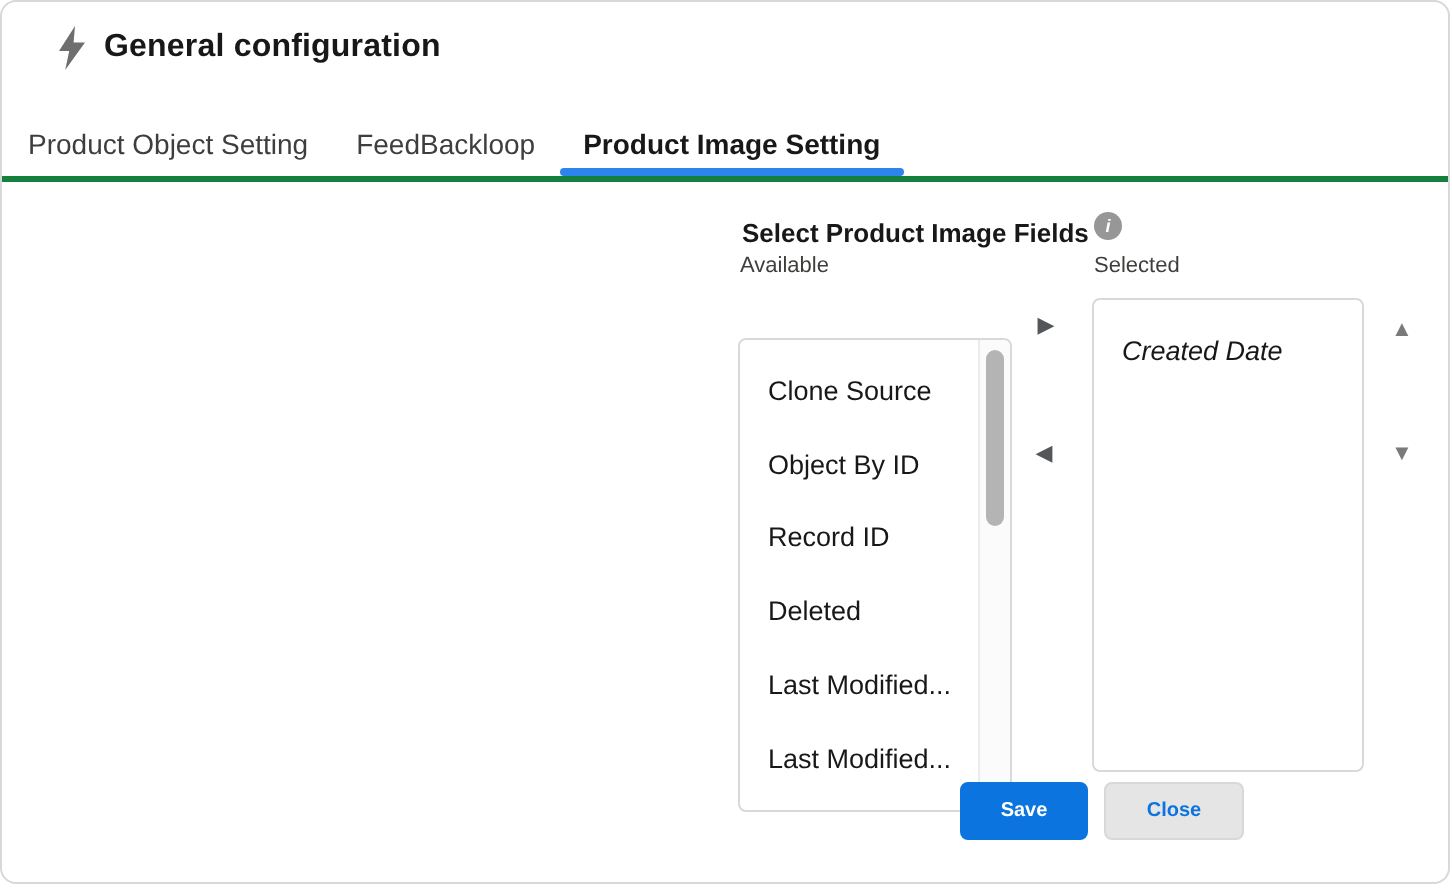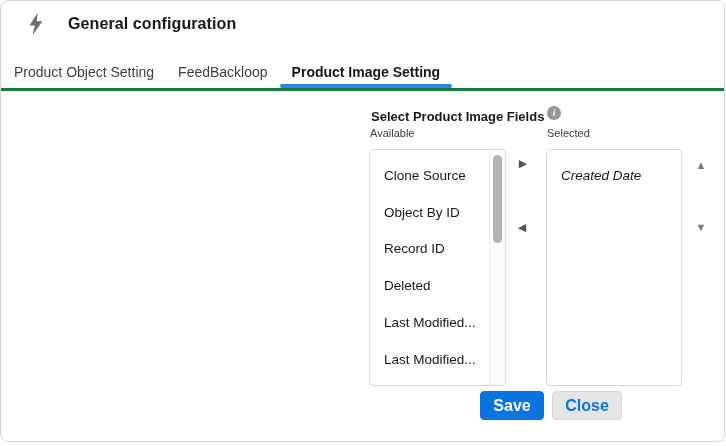--- a/index.html
+++ b/index.html
@@ -1,21 +1,21 @@
 <!DOCTYPE html>
 <html><head>
 <meta charset="utf-8">
 <style>
   * { margin:0; padding:0; box-sizing:border-box; }
   html,body { width:726px; height:446px; background:#fff; font-family:"Liberation Sans", sans-serif; }
   .card { position:absolute; left:0; top:0; width:725px; height:442px;
           border:1px solid #d8d8d8; border-radius:8px; background:#fff; overflow:hidden; }
 
   
-  .app-header { position:absolute; left:27px; top:12px; display:flex; align-items:center; gap:24px; }
+  .app-header { position:absolute; left:27px; top:12px; display:flex; align-items:center; gap:8px; }
   .bolt-icon { width:16px; height:22px; display:block; }
   .page-title { font-size:16px; font-weight:700; color:#181818; letter-spacing:.1px; }
 
   
   .tabbar { position:absolute; left:0; top:55px; width:100%; height:35px;
             border-bottom:3px solid #15803d; display:flex; padding-left:1px; }
   .tab { position:relative; padding:0 12px; display:flex; align-items:center;
          font-size:14px; color:#3e3e3c; cursor:pointer; white-space:nowrap; }
   .tab.active { font-weight:700; color:#181818; }
   .tab.active .tab-underline { position:absolute; left:0; right:0; bottom:0; height:4px;
@@ -25,21 +25,21 @@
   .section-label { position:absolute; left:370px; top:108px; font-size:13px; font-weight:700; color:#181818; }
   .info-icon { position:absolute; left:546px; top:105px; width:14px; height:14px; border-radius:50%;
                background:#979797; color:#fff; font-size:9px; font-weight:700; font-style:italic;
                display:flex; align-items:center; justify-content:center; line-height:1; }
   .col-label { position:absolute; top:126px; font-size:11px; color:#3e3e3c; }
   .label-available { left:369px; }
   .label-selected { left:546px; }
 
   .listbox { position:absolute; top:148px; width:137px; height:237px; background:#fff;
              border:1px solid #d9d9d9; border-radius:4px; overflow:hidden; }
-  .box-available { left:368px; }
+  .box-available { left:368px;margin-top:20px; }
   .box-selected  { left:545px; width:136px;font-style:italic; }
   .listbox ul { list-style:none; padding-top:7px; }
   .listbox li { height:36.8px; display:flex; align-items:center; padding-left:14px;
                 font-size:13.5px; color:#181818; cursor:pointer; white-space:nowrap; }
   .box-available li { padding-right:18px; }
 
   
   .scroll-track { position:absolute; top:0; right:0; bottom:0; width:16px;
                   background:#fbfbfb; border-left:1px solid #ececec; border-radius:0 3px 3px 0; }
   .scroll-thumb { position:absolute; top:5px; right:3px; width:9px; height:88px;
@@ -50,21 +50,21 @@
                justify-content:center; font-size:11px; line-height:1; cursor:pointer;
                background:transparent; border:none; }
   .mid-arrow { color:#54565a; }
   .side-arrow { color:#7a7a7a; }
   .arrow-right { left:514px; top:154px; }
   .arrow-left  { left:513px; top:218px; }
   .arrow-up    { left:692px; top:156px; }
   .arrow-down  { left:692px; top:218px; }
 
   
-  .btn { position:absolute; top:390px; height:29px; border-radius:4px; font-size:16px;
+  .btn { position:absolute; top:390px; height:29px; border-radius:4px; font-size:10px;
          font-weight:700; display:flex; align-items:center; justify-content:center;
          cursor:pointer; font-family:"Liberation Sans", sans-serif; }
   .btn-save { left:479px; width:64px; background:#0b74de; border:1px solid #0b74de; color:#fff; }
   .btn-close { left:551px; width:70px; background:#e5e5e5; border:1px solid #d8d8d8; color:#0b74de; }
 </style>
 </head>
 <body>
 
 <div class="card">
 

